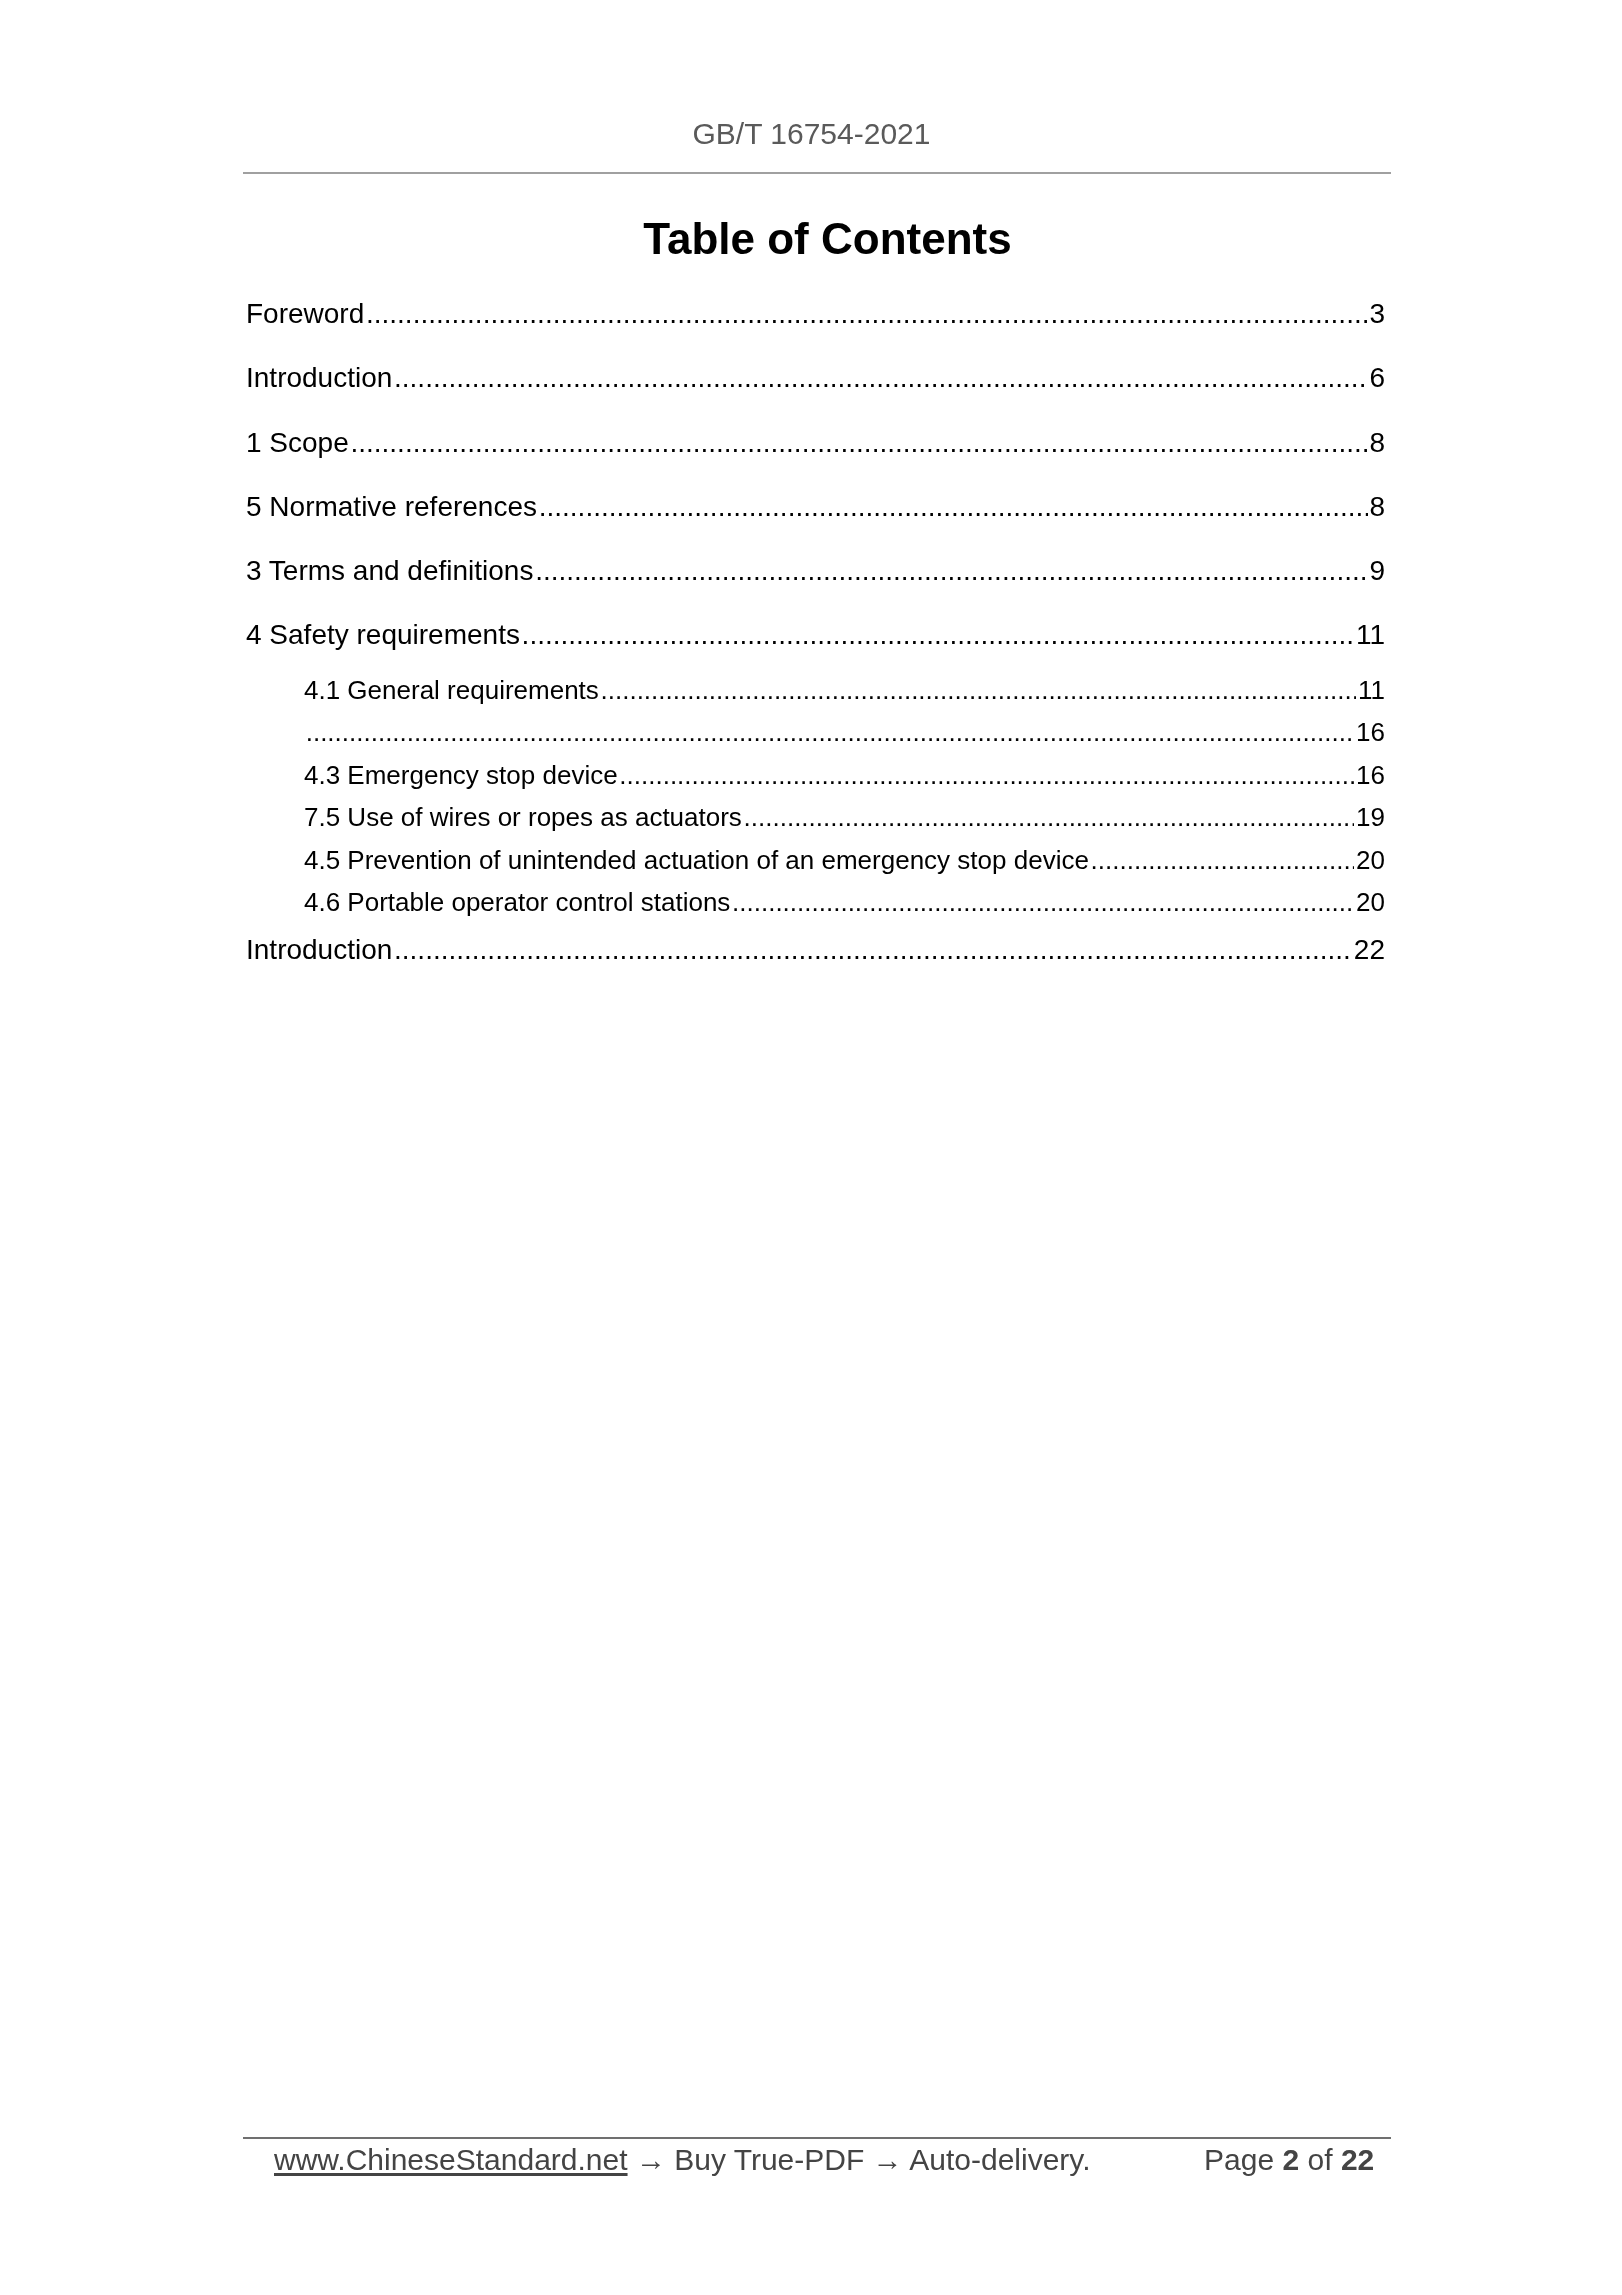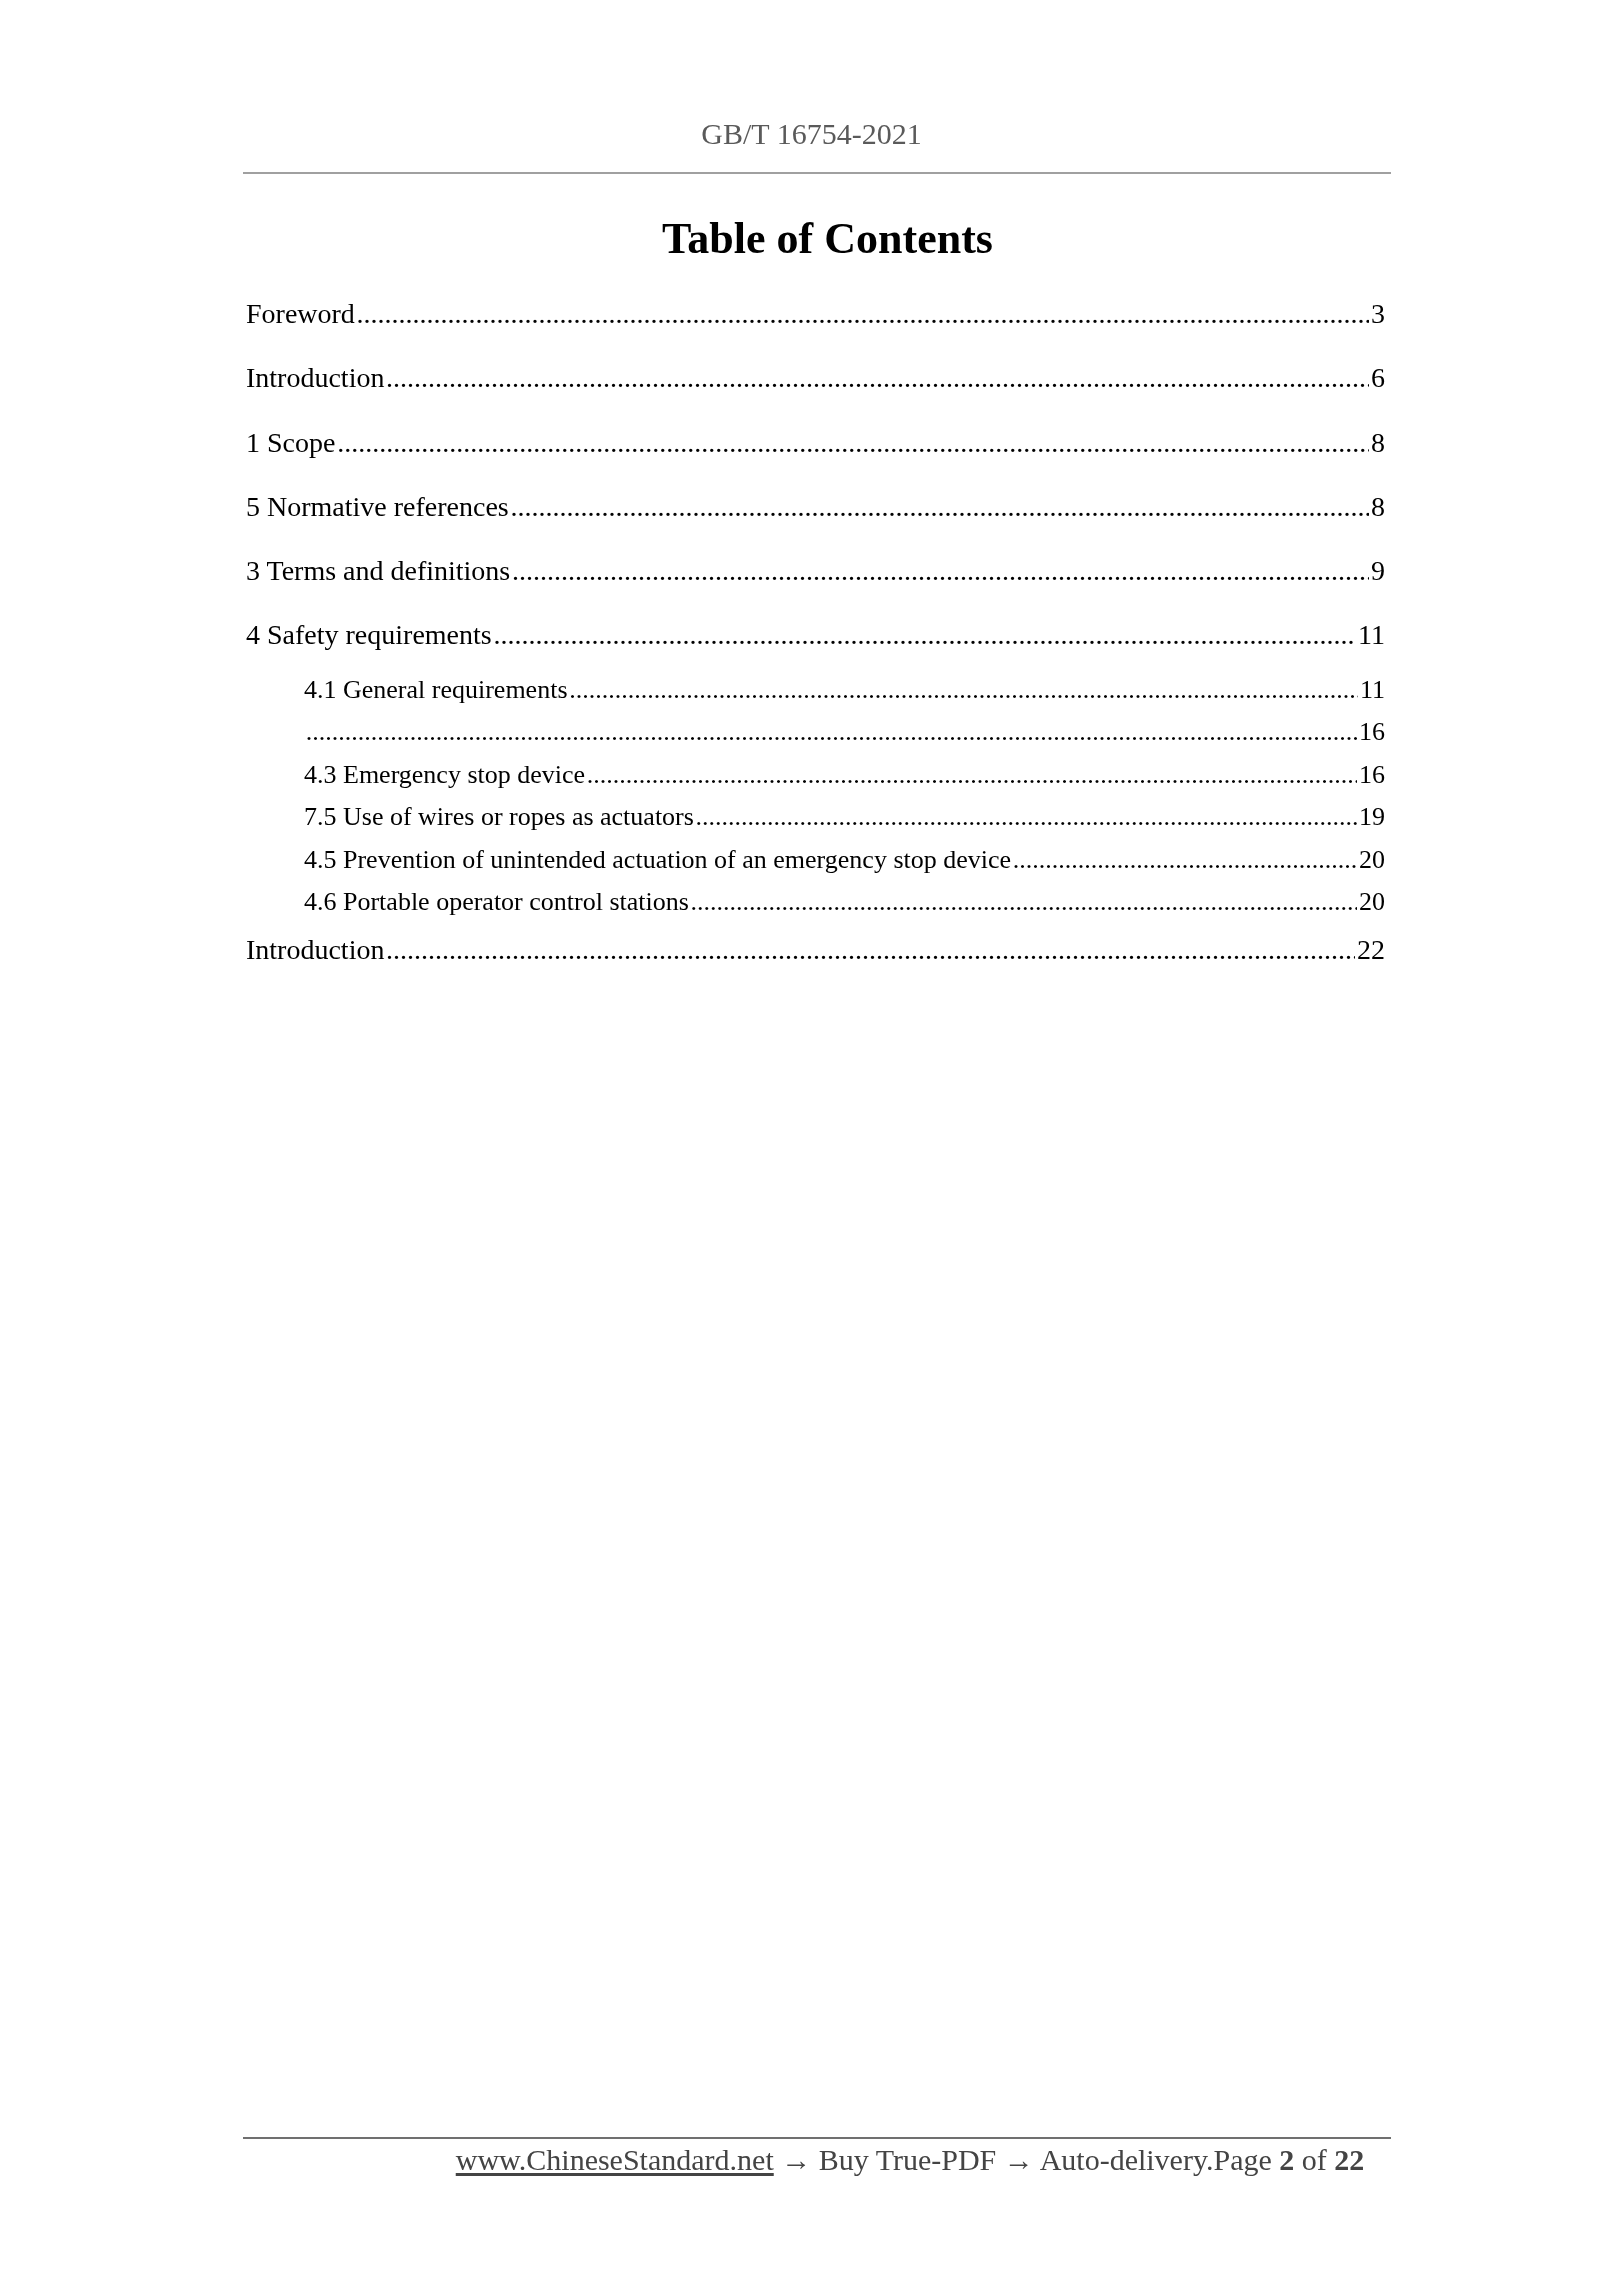--- a/index.html
+++ b/index.html
@@ -1,35 +1,35 @@
 <!DOCTYPE html>
 <html style="font-size:13.3px"><head>
 <meta charset="utf-8">
 <style>
   html, body { margin: 0; padding: 0; background: #ffffff; }
   body { width: 1623px; height: 2295px; position: relative; overflow: hidden;
          font-family: "Liberation Sans", sans-serif; color: #000; }
-  .abs { position: absolute; font-family: Liberation Serif, serif; }
+  .abs { position: absolute; }
   .header-text { left: 0; width: 1623px; top: 115px; text-align: center;
                  font-size: 30px; color: #5a5a5a; line-height: 37px; }
   .header-rule { left: 243px; width: 1148px; top: 172px; height: 1.7px; background: #a0a0a0; }
   .title { left: 0; width: 1623px; top: 212px; text-align: center;
            font-size: 44px; font-weight: bold; line-height: 53px; padding-left: 16px; }
   .toc-row { display: flex; align-items: baseline; white-space: nowrap; overflow: hidden; }
   .toc-row .label { flex: 0 0 auto; }
   .toc-row .leader { flex: 1 1 auto; overflow: hidden; margin: 0 1.7px; letter-spacing: 0px; }
   .toc-row .leader::before {
     content: "........................................................................................................................................................................................................................................................................................................";
   }
   .toc-row .page { flex: 0 0 auto; text-align: right; }
   .main-row { left: 246px; width: 1139px; font-size: 28px; line-height: 38px; }
   .sub-row { left: 304px; width: 1081px; font-size: 26px; line-height: 32px; justify-content: space-between; }
   .footer-rule { left: 243px; width: 1148px; top: 2137px; height: 1.7px; background: #707070; }
-  .footer { left: 264px; width: 1117px; top: 2141px; font-size: 30px; line-height: 38px;
-            color: #444; display: flex; justify-content: flex-end; white-space: nowrap; }
+  .footer { left: 274px; width: 1117px; top: 2141px; font-size: 30px; line-height: 38px;
+            color: #444; display: flex; justify-content: space-between; white-space: nowrap; }
   .footer a { color: #444; text-decoration: underline; text-underline-offset: 3.3px; }
   .footer b { color: #444; }
 </style>
 </head>
 <body>
 
 <div class="abs header-text">GB/T 16754-2021</div>
 <div class="abs header-rule"></div>
 
 <div class="abs title">Table of Contents</div>

